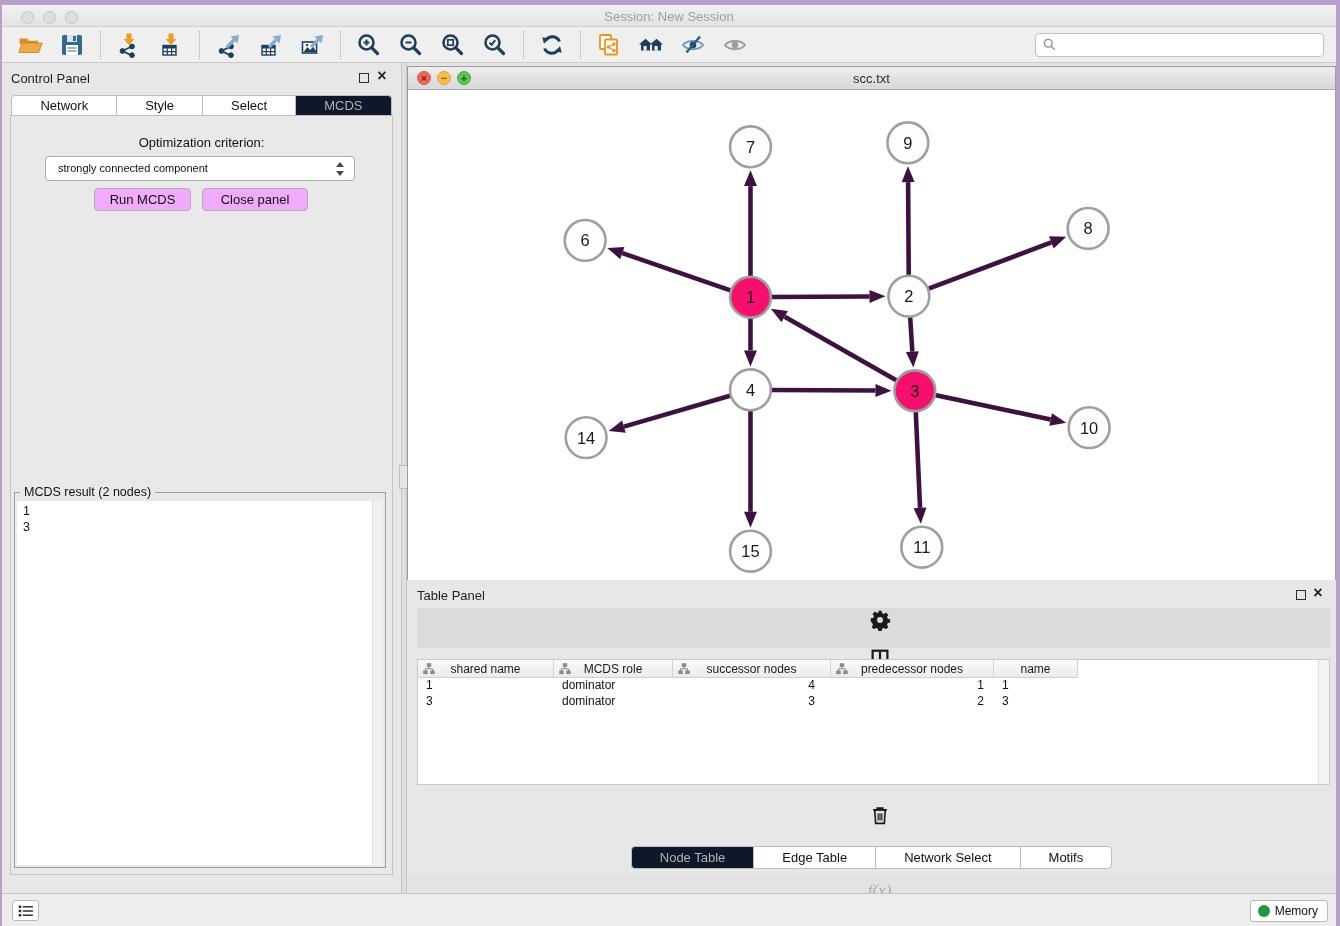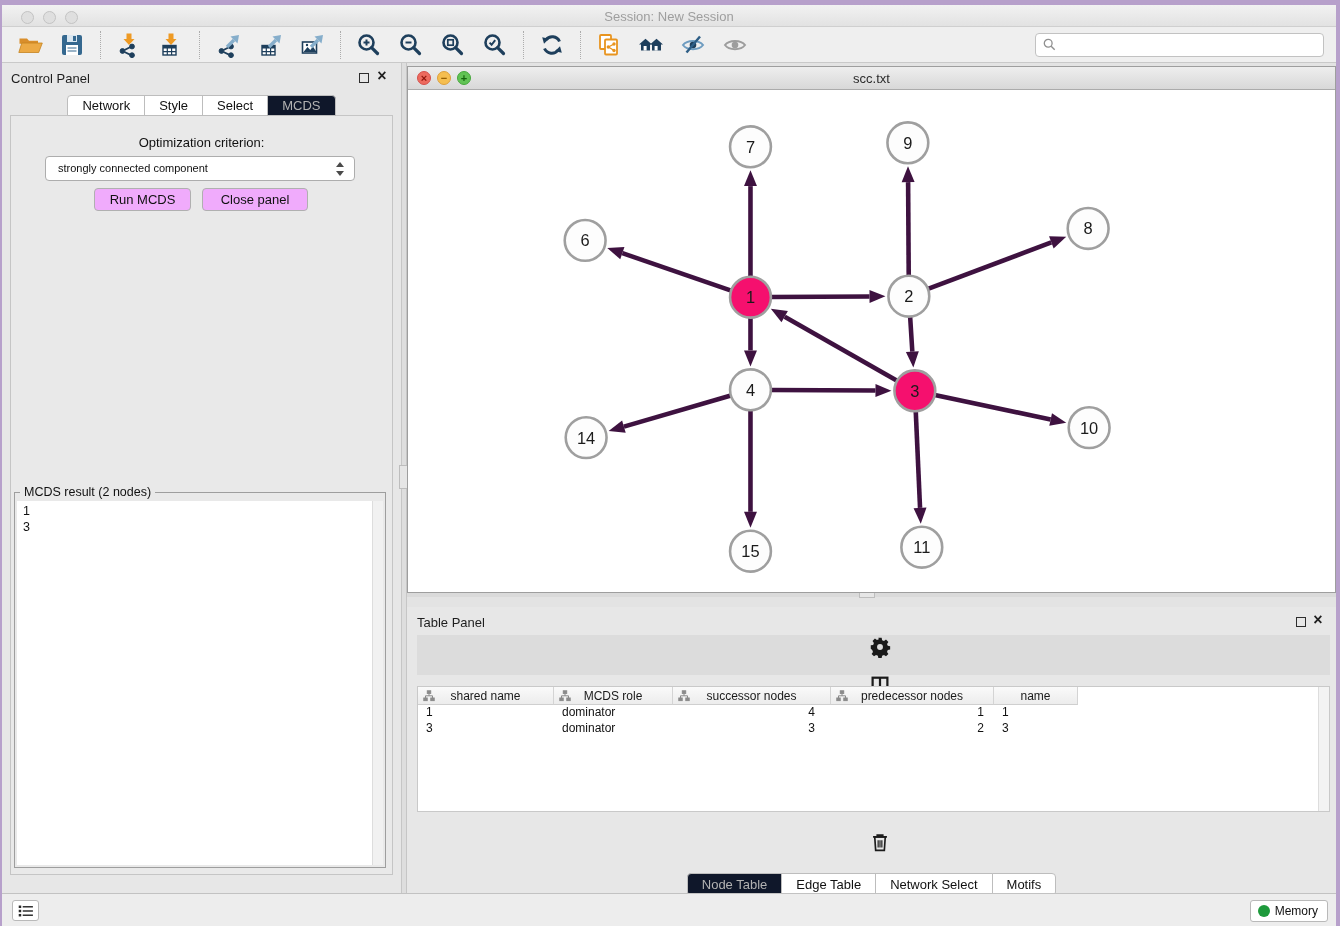--- a/index.html
+++ b/index.html
@@ -36,21 +36,21 @@
   
   .control-panel { position:absolute; left:2px; top:63px; width:399px; height:830px; background:#E7E7E7; }
   .panel-header { position:absolute; left:0; top:0; right:0; height:30px; }
   .panel-title { position:absolute; left:9px; top:8px; font-size:13px; color:#1E1E1E; }
   .icon-float { position:absolute; top:10px; width:10px; height:10px; border:1.6px solid #2D2D2D; background:transparent; }
   .icon-close { position:absolute; top:4px; width:14px; height:18px; font-size:16px; font-weight:bold; color:#1E1E1E; line-height:18px; text-align:center; }
   .icon-close::after { content:"×"; }
   .cp-float { right:32px; } .cp-close { right:12px; }
 
   .cp-tabs { position:absolute; left:0; right:0; top:32px; display:flex; justify-content:center; z-index:5; }
-  .tab { height:21px; line-height:19px; padding:0 14px; font-size:13px; background:#FFF;
+  .tab { height:21px; line-height:19px; padding:0 28px; font-size:13px; background:#FFF;
     border:1px solid #BDBDBD; color:#111; margin-left:-1px; cursor:default; }
   .tab:first-child { border-radius:4px 0 0 0; margin-left:0; }
   .tab:last-child { border-radius:0 4px 0 0; }
   .tab.tab-disabled-selected { background:#0f172a; color:#B2B2B2; }
 
   .cp-box { position:absolute; left:8px; right:8px; top:52px; bottom:18px; background:#E9E9E9; border:1px solid #C5C5C5; }
   .opt-label { position:absolute; left:0; right:0; top:72px; text-align:center; font-size:13px; color:#111; }
   .criterion-select { position:absolute; left:43px; top:93px; width:310px; height:25px; background:#FFF;
     border:1px solid #ADADAD; border-radius:4px; font-size:11px; color:#111; line-height:23px; padding-left:12px; cursor:default; }
   .stepper { position:absolute; right:9px; top:4px; width:9px; height:16px; }
@@ -87,21 +87,21 @@
   .mac-close::after { content:"×"; }
   .mac-min   { left:29px; background:#F5BE4F; border:1px solid #DDA03C; color:#945D00; }
   .mac-min::after { content:"−"; }
   .mac-max   { left:49px; background:#61C354; border:1px solid #46A73C; color:#15650E; }
   .mac-max::after { content:"+"; }
   .net-title { position:absolute; left:0; right:0; top:4px; text-align:center; font-size:13px; color:#2B2B2B; }
   .net-canvas { position:absolute; left:0; top:23px; width:927px; height:502px; background:#FFF; }
   .graph-label { font-size:16.5px; fill:#1B1B1B; }
 
   
-  .table-panel { position:absolute; left:407px; top:607px; width:929px; height:296px; background:#E7E7E7; }
+  .table-panel { position:absolute; left:407px; top:580px; width:929px; height:296px; background:#E7E7E7; }
   .tp-float { right:30px; } .tp-close { right:11px; }
   .tp-toolbar { position:absolute; left:10px; top:28px; width:913px; height:40px; background:#DCDCDC;
     display:flex; align-items:center; gap:15px; padding-left:12px;flex-direction:column; }
   .tp-icon { width:26px; height:26px; display:flex; align-items:center; justify-content:center; cursor:default; }
   .tp-icon svg { width:24px; height:24px; }
   .tp-icon .fx { font-family:"Liberation Serif", serif; font-style:italic; font-size:17px; color:#ABABAB; }
 
   .tp-table { position:absolute; left:10px; top:79px; width:913px; height:126px; background:#FFF; border:1px solid #C9C9C9; }
   .tp-header { display:flex; height:18px; }
   .hcell { position:relative; display:flex; align-items:center; justify-content:center;

